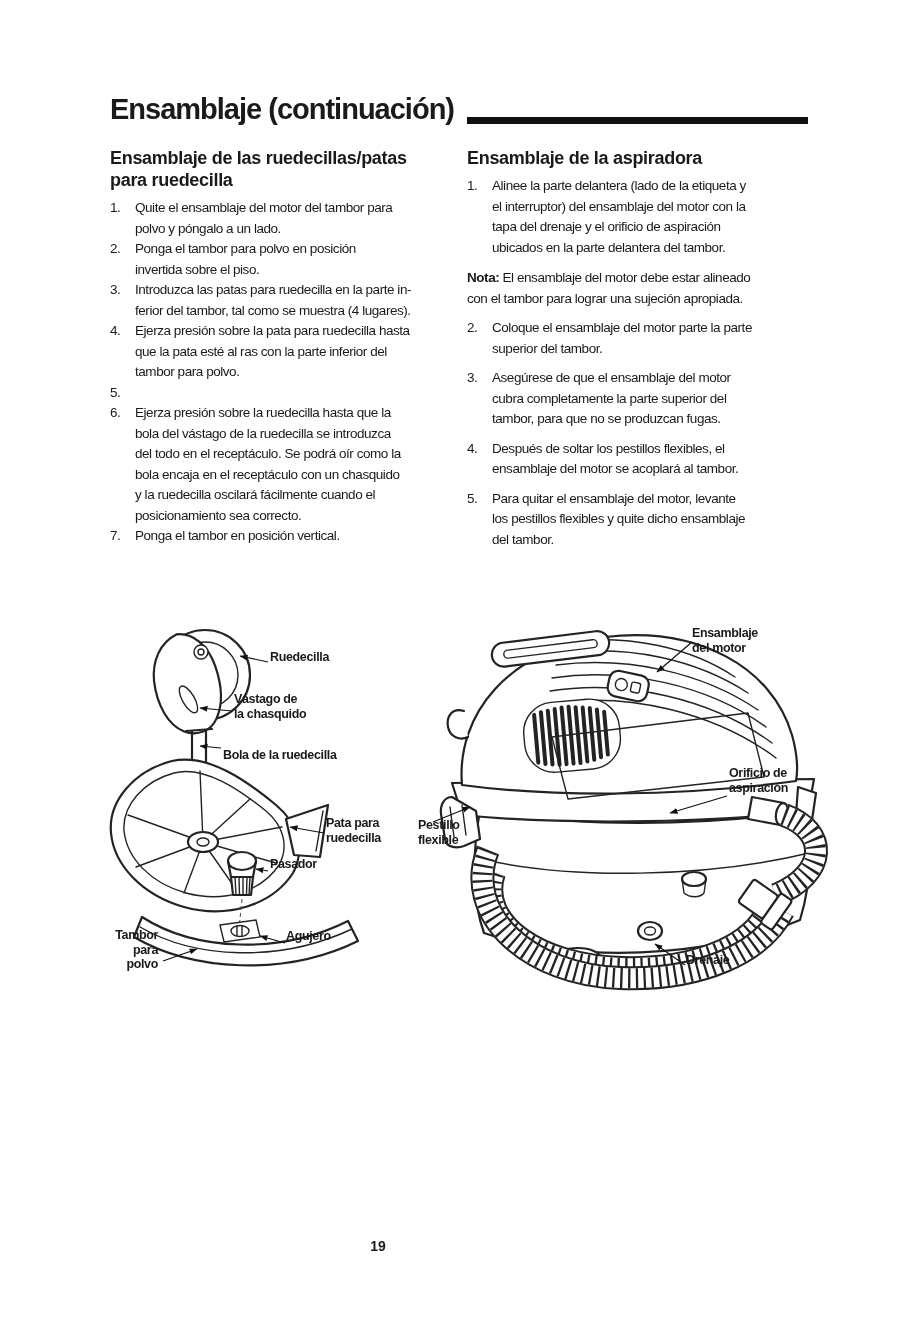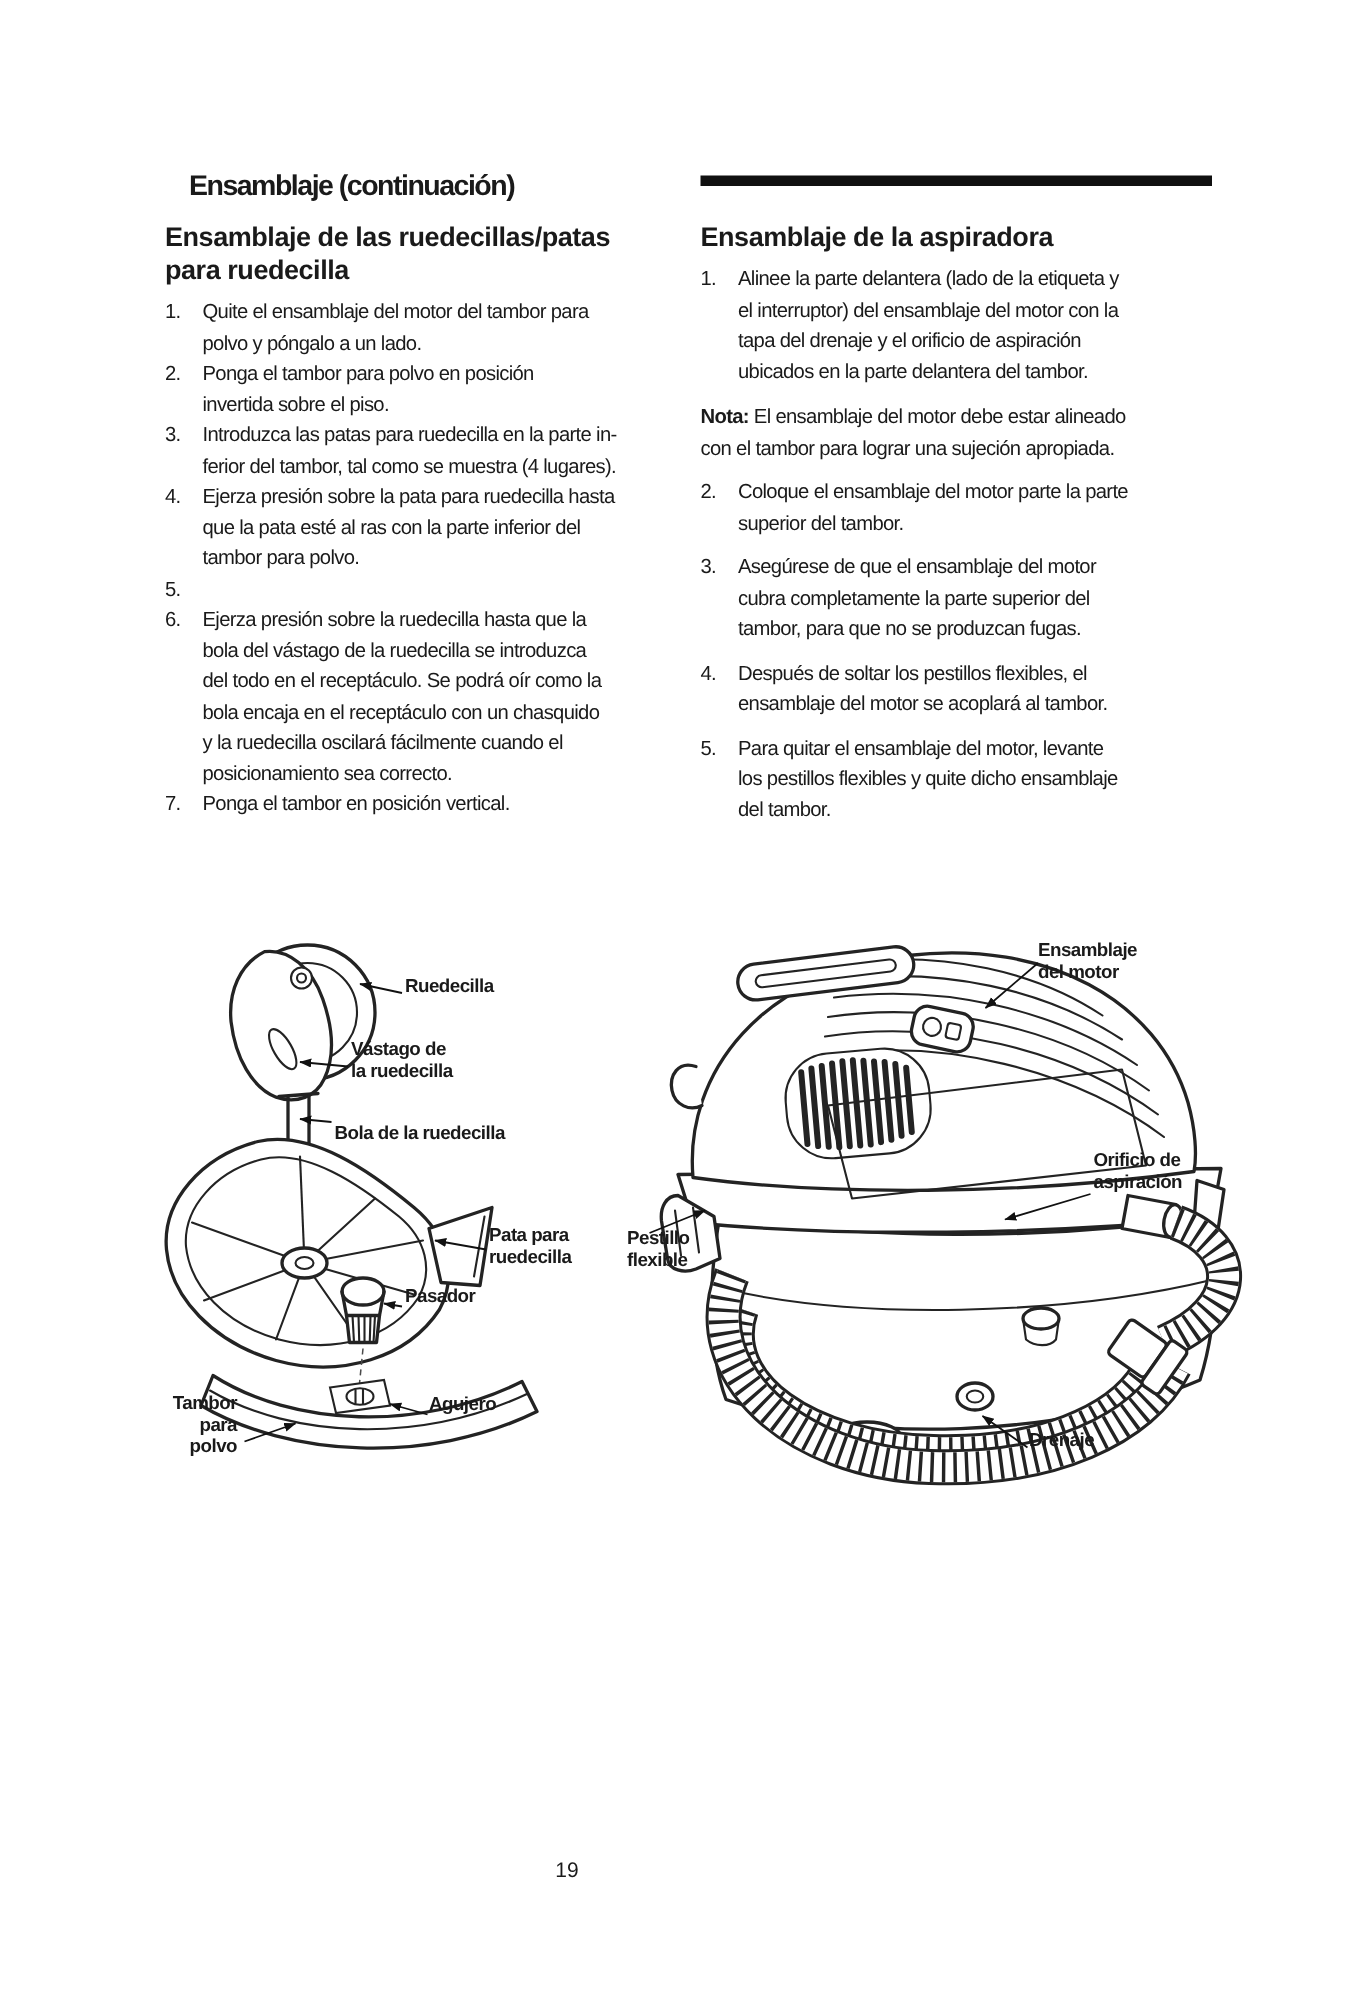--- a/index.html
+++ b/index.html
@@ -1,20 +1,20 @@
 <!DOCTYPE html>
 <html><head>
 <meta charset="utf-8">
 <style>
   html,body{margin:0;padding:0;}
   body{width:912px;height:1344px;background:#fff;position:relative;
        font-family:"Liberation Sans",sans-serif;color:#1a1a1a;overflow:hidden;}
   .page{position:absolute;inset:0;}
 
-  h1{position:absolute;left:110px;top:94px;margin:16px;font-size:19px;line-height:30px;
+  h1{position:absolute;left:110px;top:94px;margin:0;font-size:29px;line-height:30px;
      letter-spacing:-1px;font-weight:bold;white-space:pre-line;}
   .rule{position:absolute;left:467px;top:117px;width:341px;height:7px;background:#101010;}
 
   .col{position:absolute;top:147px;}
   .col-left{left:110px;width:356px;}
   .col-right{left:467px;width:352px;}
   h2{margin:0 0 7px 0;font-size:18px;line-height:22px;letter-spacing:-0.3px;
      font-weight:bold;white-space:pre-line;}
   .step{display:flex;font-size:13.5px;line-height:20.5px;letter-spacing:-0.45px;}
   .step .num{width:25px;flex:none;}
@@ -33,21 +33,21 @@
   .lbl-pata{left:326px;top:816px;}
   .lbl-pasador{left:270px;top:857px;}
   .lbl-tambor{left:96px;top:928px;width:62px;text-align:right;}
   .lbl-agujero{left:286px;top:929px;}
   .lbl-motor{left:692px;top:626px;}
   .lbl-orificio{left:729px;top:766px;}
   .lbl-pestillo{left:418px;top:818px;}
   .lbl-drenaje{left:686px;top:953px;}
 
   .page-num{position:absolute;left:0;top:1238px;width:756px;text-align:center;
-            font-weight:normal;font-size:14px;}
+            font-weight:bold;font-size:14px;}
 
   
   .d-fill{fill:#fff;stroke:#232323;stroke-width:2.2px;stroke-linejoin:round;stroke-linecap:round;}
   .d-ln{fill:none;stroke:#232323;stroke-width:2.2px;stroke-linejoin:round;stroke-linecap:round;}
   .d-thin{fill:none;stroke:#232323;stroke-width:1.4px;stroke-linejoin:round;stroke-linecap:round;}
   .d-thinf{fill:#fff;stroke:#232323;stroke-width:1.4px;}
   .d-dash{fill:none;stroke:#4a4a4a;stroke-width:1px;stroke-dasharray:4 3;}
   .slat{fill:#232323;}
   .hose-o{fill:none;stroke:#232323;stroke-width:24px;}
   .hose-i{fill:none;stroke:#fff;stroke-width:20px;}
@@ -310,21 +310,21 @@
         <path class="arrow" d="M 185,328 L 160,321"></path>
         <path class="arrow" d="M 592,27 L 557,57"></path>
         <path class="arrow" d="M 627,181 L 570,198"></path>
         <path class="arrow" d="M 333,207 L 370,192"></path>
         <path class="arrow" d="M 585,350 L 555,329"></path>
       </g>
     </svg>
 
     <div class="fig-label lbl-ruedecilla">Ruedecilla</div>
     <div class="fig-label lbl-vastago">Vástago de
-la ruedecilla</div>
+la chasquido</div>
     <div class="fig-label lbl-bola">Bola de la ruedecilla</div>
     <div class="fig-label lbl-pata">Pata para
 ruedecilla</div>
     <div class="fig-label lbl-pasador">Pasador</div>
     <div class="fig-label lbl-tambor">Tambor
 para
 polvo</div>
     <div class="fig-label lbl-agujero">Agujero</div>
     <div class="fig-label lbl-motor">Ensamblaje
 del motor</div>

